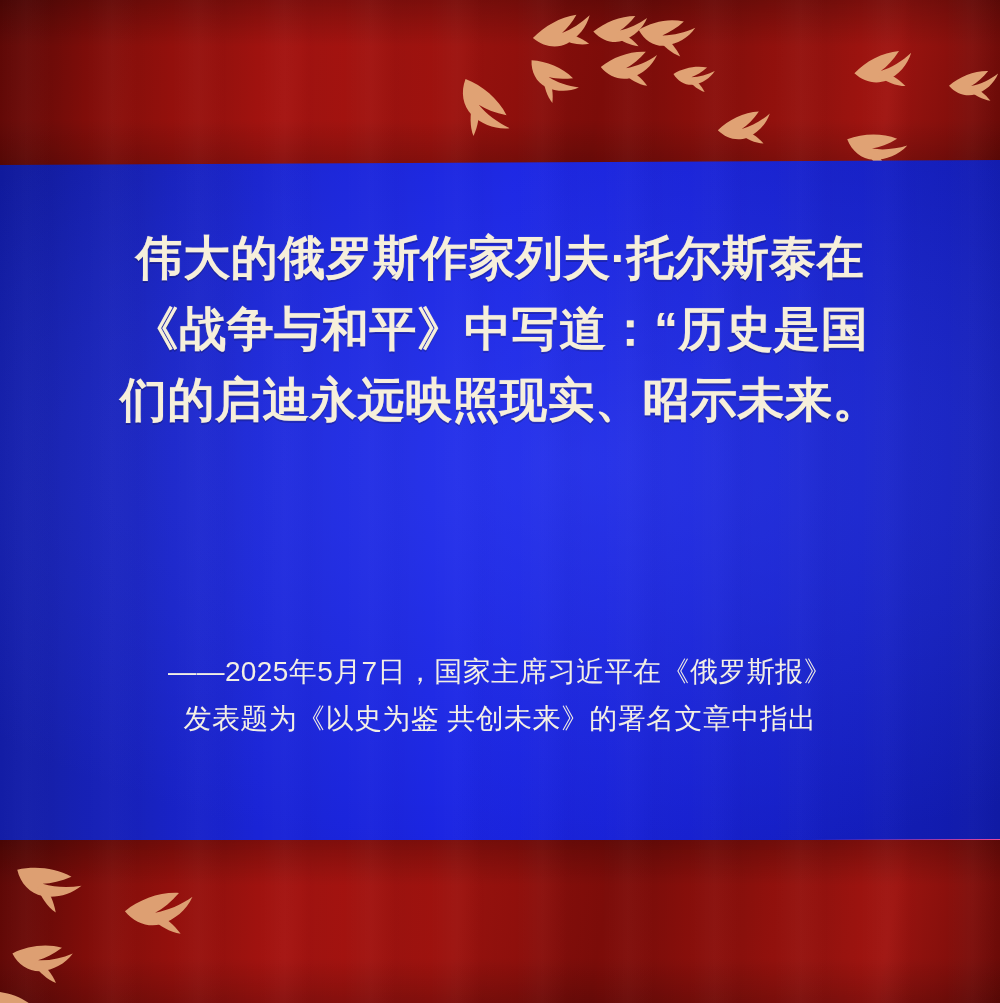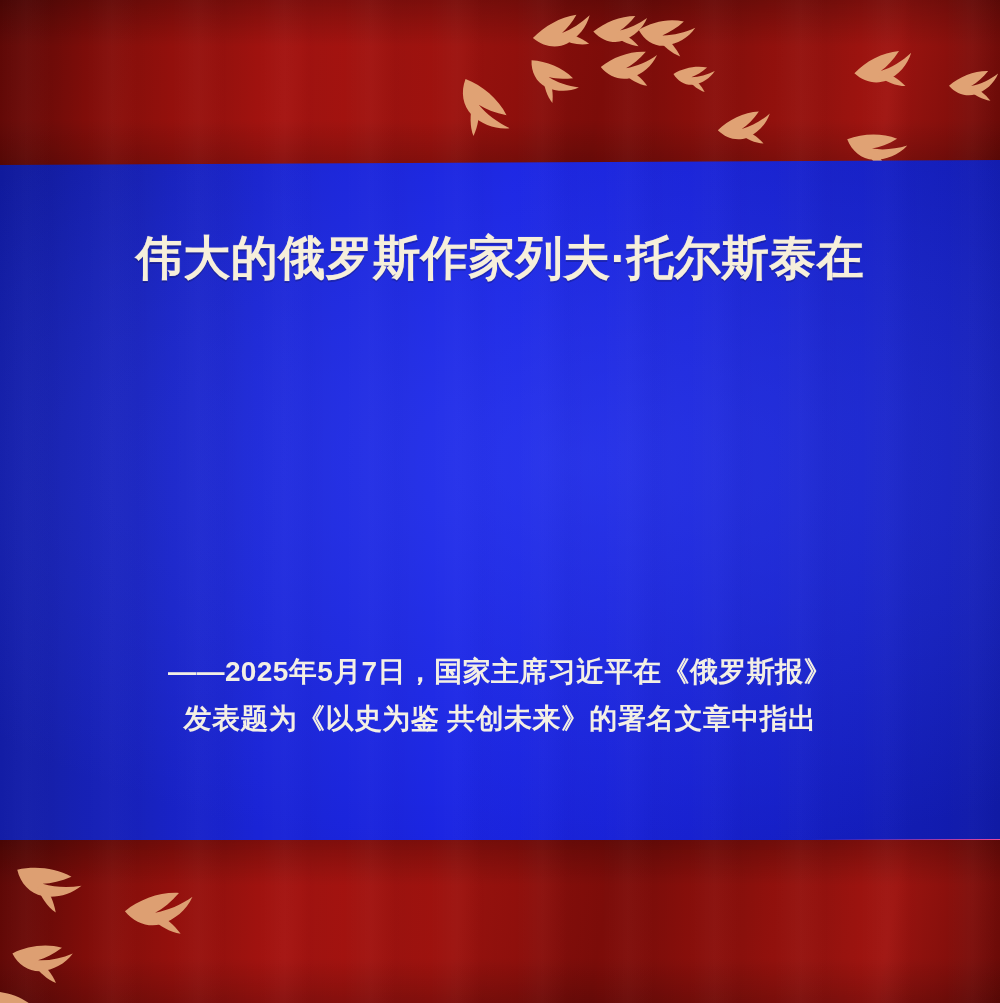--- a/index.html
+++ b/index.html
@@ -101,21 +101,21 @@
     left: 0;
     top: 648px;
     width: 1000px;
     text-align: center;
   }
   .attr-line {
     color: #f3efe4;
     font-size: 28px;
     line-height: 47px;
     letter-spacing: 0.4px;
-    font-weight: 700;
+    font-weight: 400;
     white-space: pre;
   }
 </style>
 </head>
 <body>
 
 <div id="poster">
 
   <div class="red-band top">
     <div class="sheen"></div>
@@ -181,20 +181,22 @@
       </svg>
     </div>
   </div>
 
   <div id="blue-panel">
     <div class="sheen"></div>
   </div>
 
   <div id="quote-block">
     <div class="quote-line">伟大的俄罗斯作家列夫·托尔斯泰在</div>
+    <div class="quote-line">《战争与和平》中写道：“历史是国</div>
+    <div class="quote-line">们的启迪永远映照现实、昭示未来。</div>
   </div>
 
   <div id="attribution-block">
     <div class="attr-line">——2025年5月7日，国家主席习近平在《俄罗斯报》</div>
     <div class="attr-line">发表题为《以史为鉴 共创未来》的署名文章中指出</div>
   </div>
 
   <div class="red-band bottom">
     <div class="sheen"></div>
     <div class="flock">

